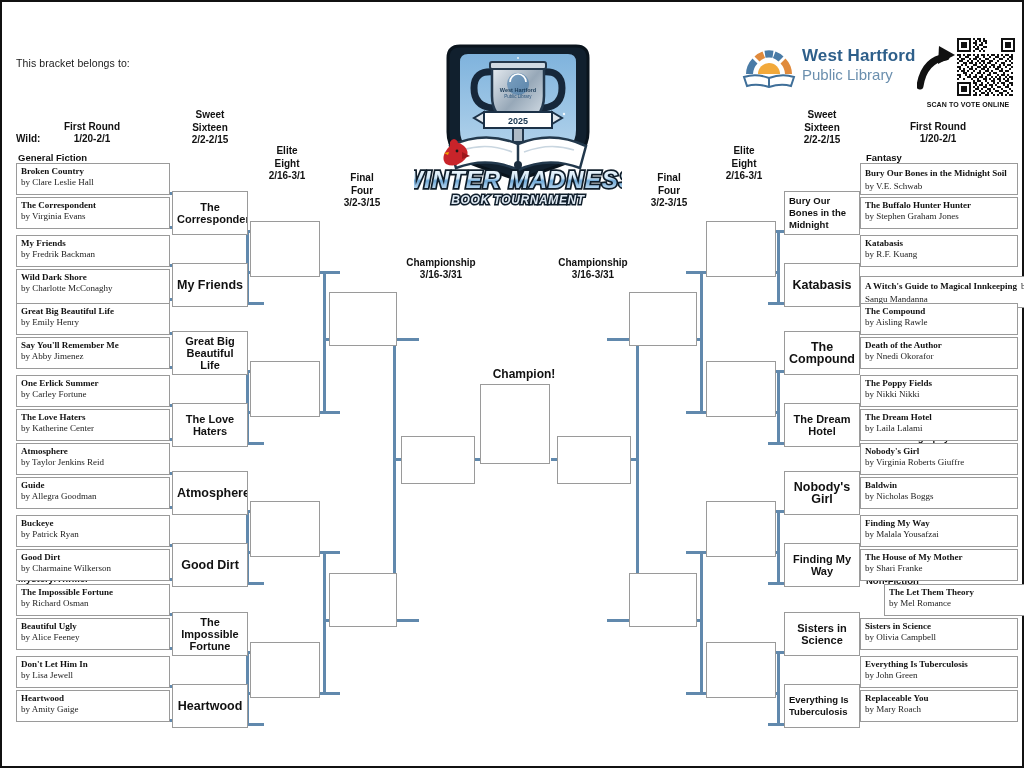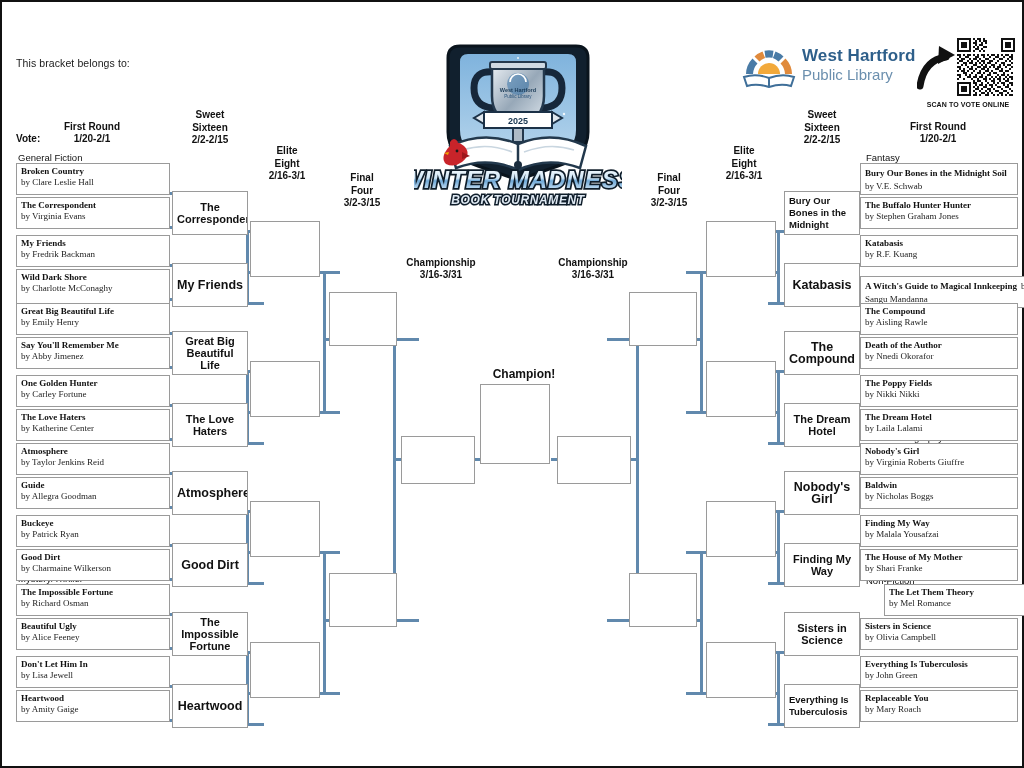--- a/index.html
+++ b/index.html
@@ -26,21 +26,21 @@
     font-size: 10px; font-weight: bold; color: #111;
   }
   .round-hd {
     position: absolute;
     font-size: 10px; font-weight: bold; color: #111;
     text-align: center; line-height: 12.5px;
     white-space: pre-line;
   }
   .cat-hd {
     position: absolute;
-    font-size: 9.5px; font-weight: normal; color: #111;
+    font-size: 9.5px; font-weight: bold; color: #111;
   }
   .champion-label {
     position: absolute; left: 462px; top: 365px; width: 120px;
     text-align: center; font-size: 12px; font-weight: bold; color: #111;
   }
 
   
   .bx {
     position: absolute;
     border: 1px solid #9a9a9a;
@@ -93,21 +93,21 @@
 
   
   .emblem { position: absolute; left: 412px; top: 26px; width: 208px; height: 182px; }
 </style>
 </head>
 <body>
 
 <div id="page">
 
   <div class="belongs">This bracket belongs to:</div>
-  <div class="vote-label">Vote:</div>
+  <div class="vote-label">Wild:</div>
 
   <div class="emblem">
     <svg viewBox="0 0 208 182" width="208" height="182" aria-hidden="true">
       <defs>
         <linearGradient id="skyG" x1="0" y1="0" x2="0" y2="1">
           <stop offset="0%" stop-color="#7fb3dd"></stop>
             <stop offset="100%" stop-color="#bcd9ee"></stop>
         </linearGradient>
         <linearGradient id="txtG" x1="0" y1="0" x2="0" y2="1">
           <stop offset="0%" stop-color="#ffffff"></stop>
@@ -563,21 +563,21 @@
       </div>
       <div class="bx entry" style="left:14px;top:301px;width:154px;height:32px;">
         <div class="t">Great Big Beautiful Life</div>
         <div class="a">by Emily Henry</div>
       </div>
       <div class="bx entry" style="left:14px;top:335px;width:154px;height:32px;">
         <div class="t">Say You'll Remember Me</div>
         <div class="a">by Abby Jimenez</div>
       </div>
       <div class="bx entry" style="left:14px;top:373px;width:154px;height:32px;">
-        <div class="t">One Golden Hunter</div>
+        <div class="t">One Erlick Summer</div>
         <div class="a">by Carley Fortune</div>
       </div>
       <div class="bx entry" style="left:14px;top:407px;width:154px;height:32px;">
         <div class="t">The Love Haters</div>
         <div class="a">by Katherine Center</div>
       </div>
       <div class="bx entry" style="left:14px;top:441px;width:154px;height:32px;">
         <div class="t">Atmosphere</div>
         <div class="a">by Taylor Jenkins Reid</div>
       </div>

